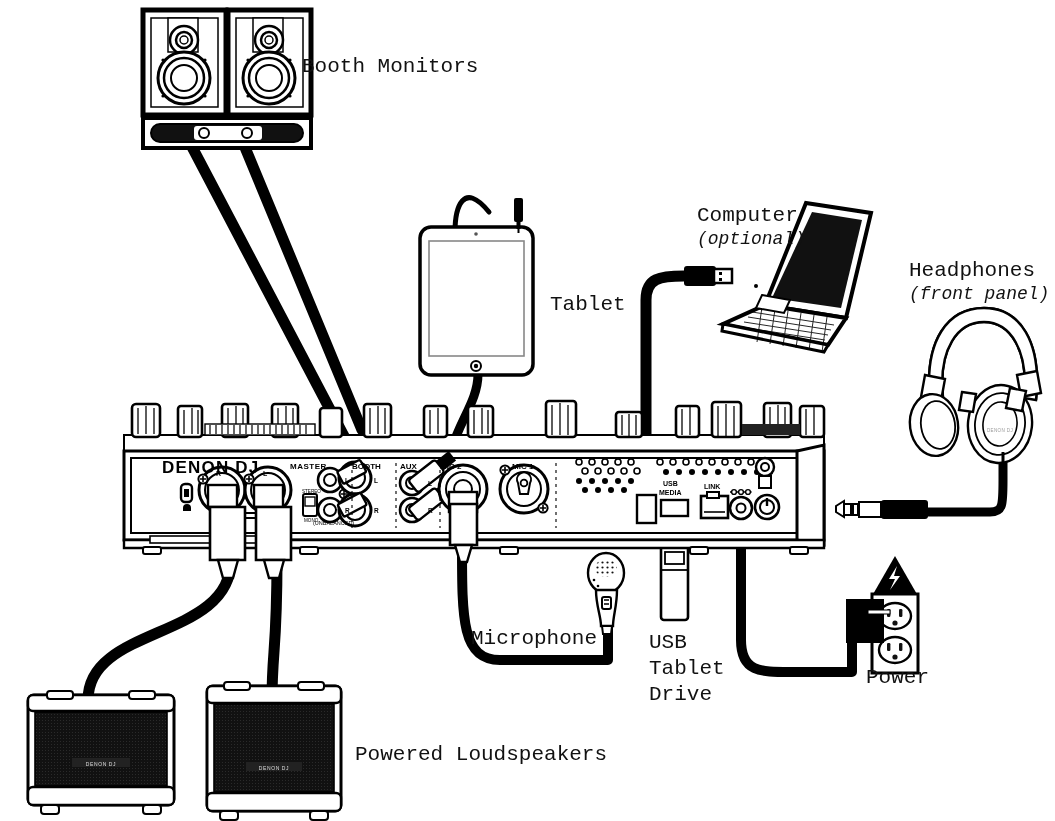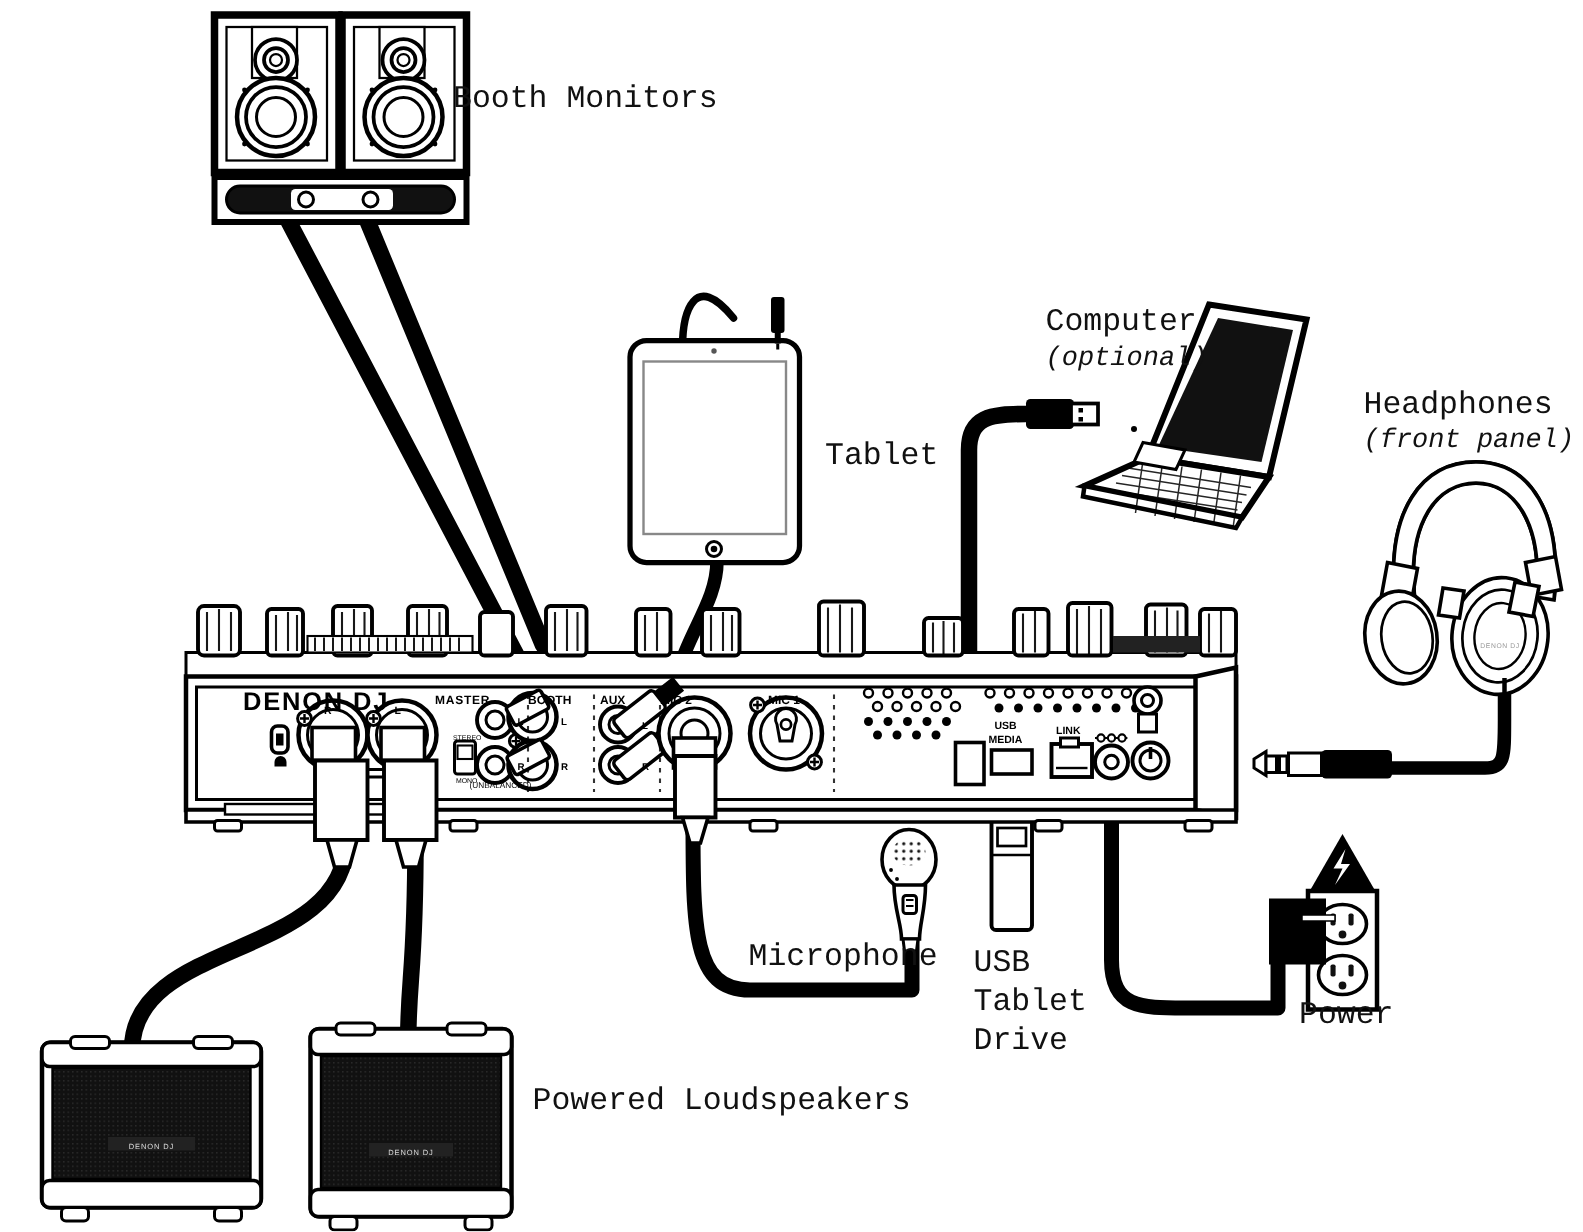--- a/index.html
+++ b/index.html
@@ -534,25 +534,25 @@
 <div class="lbl" style="left:909px; top:258px;">
   <span>Headphones</span>
   <span class="sub">(front panel)</span>
 </div>
 
 <div class="lbl" style="left:697px; top:203px;">
   <span>Computer</span>
   <span class="sub">(optional)</span>
 </div>
 
-<div class="lbl" style="left:499px; top:626px;">Microphone</div>
+<div class="lbl" style="left:471px; top:626px;">Microphone</div>
 
 <div class="lbl multi" style="left:649px; top:630px; width:90px;">
   <span>USB</span><br>
   <span>Tablet</span><br>
   <span>Drive</span>
 </div>
 
 <div class="lbl" style="left:866px; top:665px;">Power</div>
 
-<div class="lbl" style="left:355px; top:722px;">Powered Loudspeakers</div>
+<div class="lbl" style="left:355px; top:742px;">Powered Loudspeakers</div>
 
 </div>
 
 </body></html>

